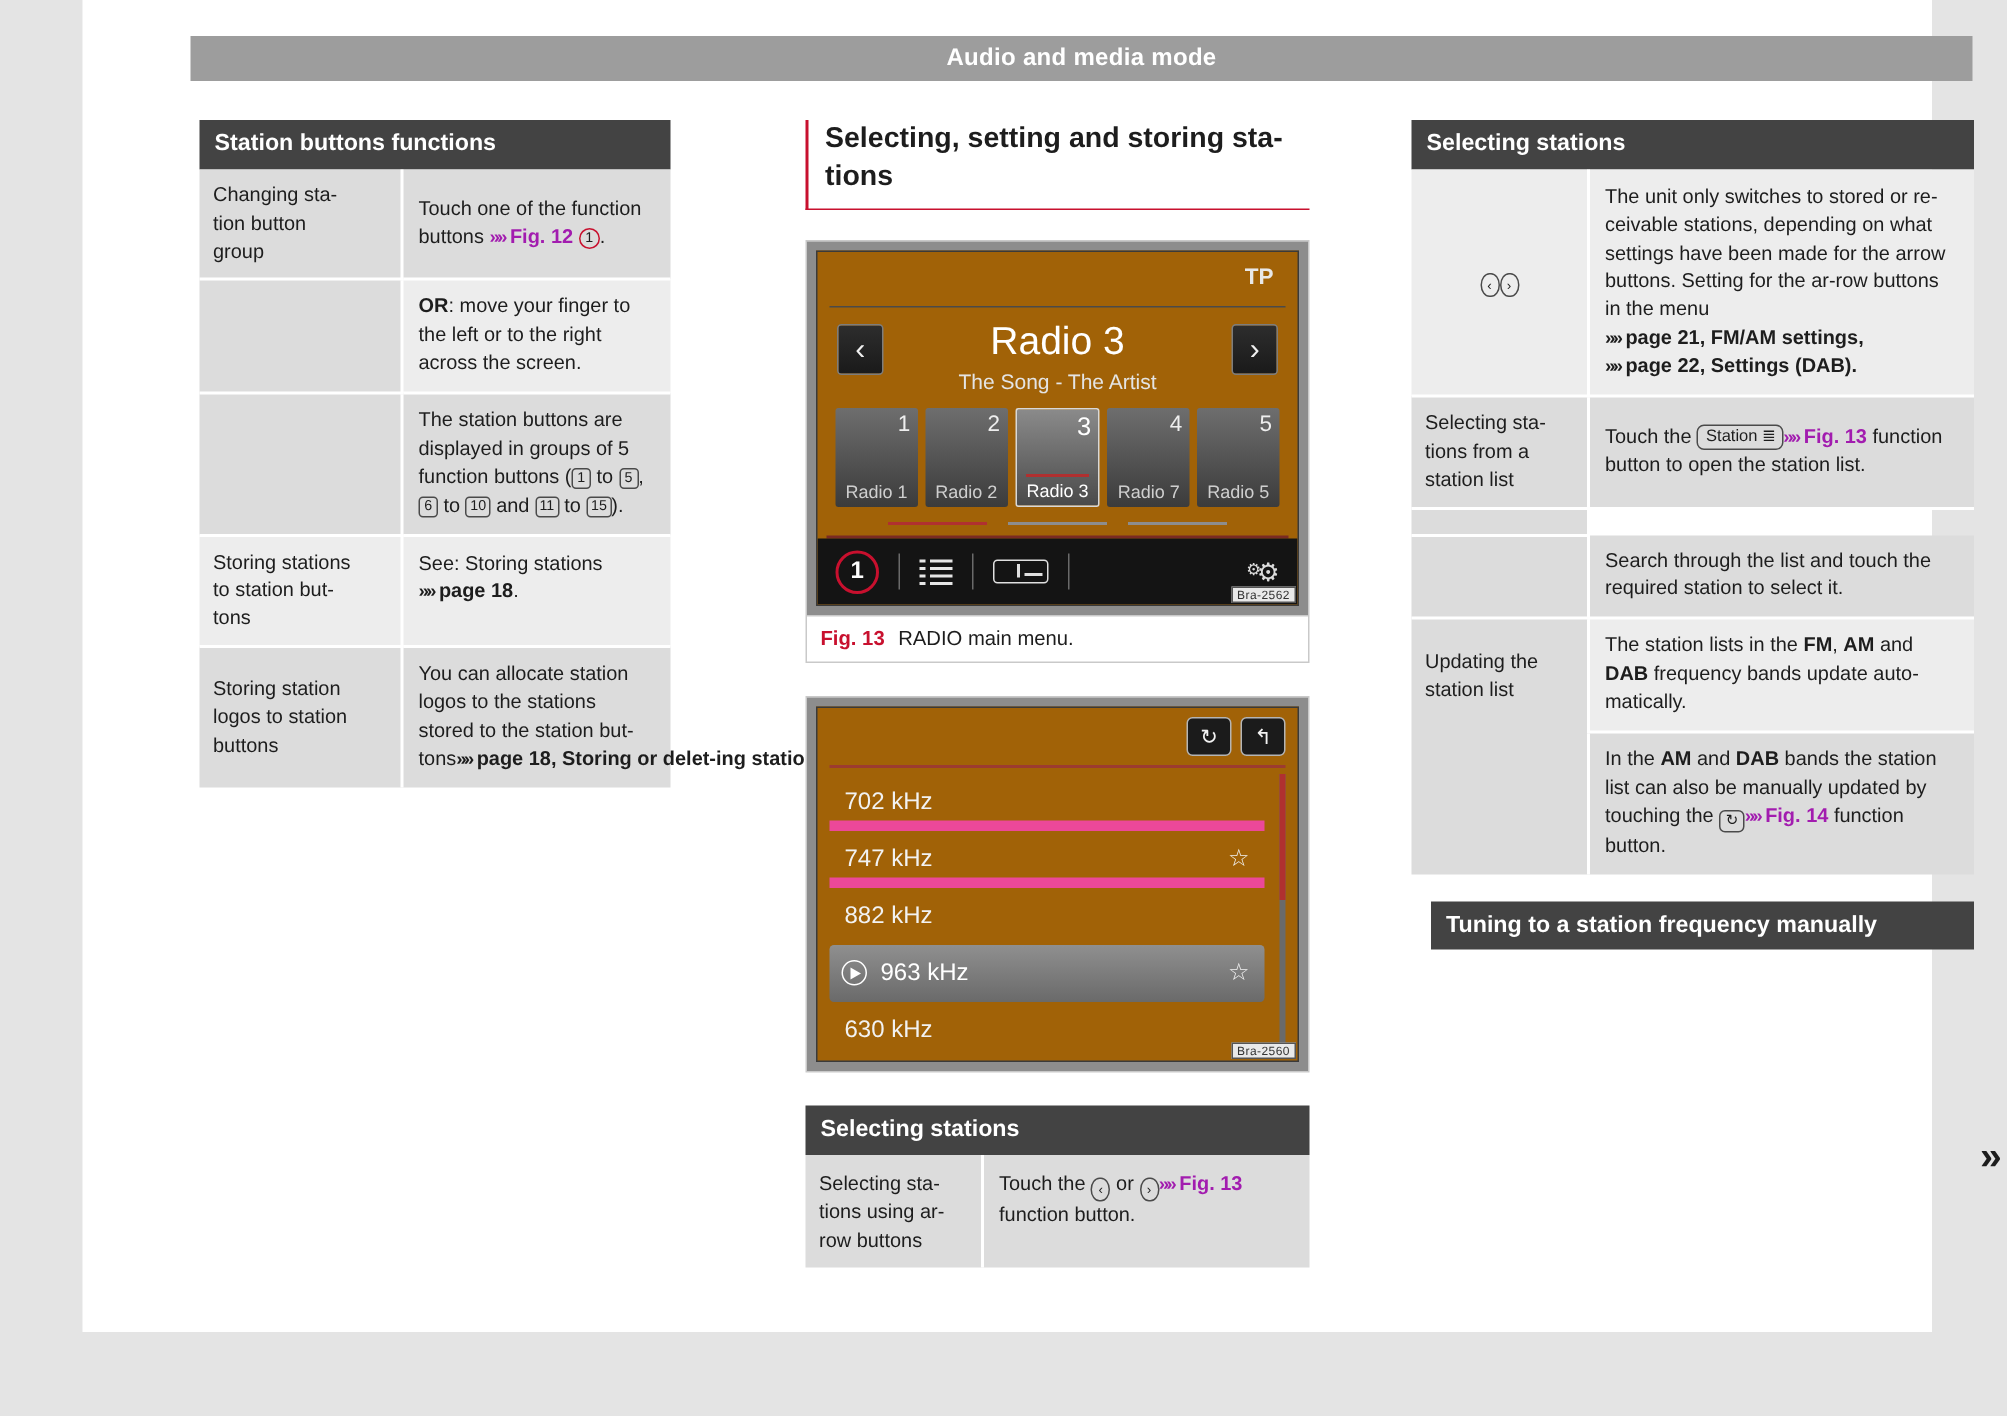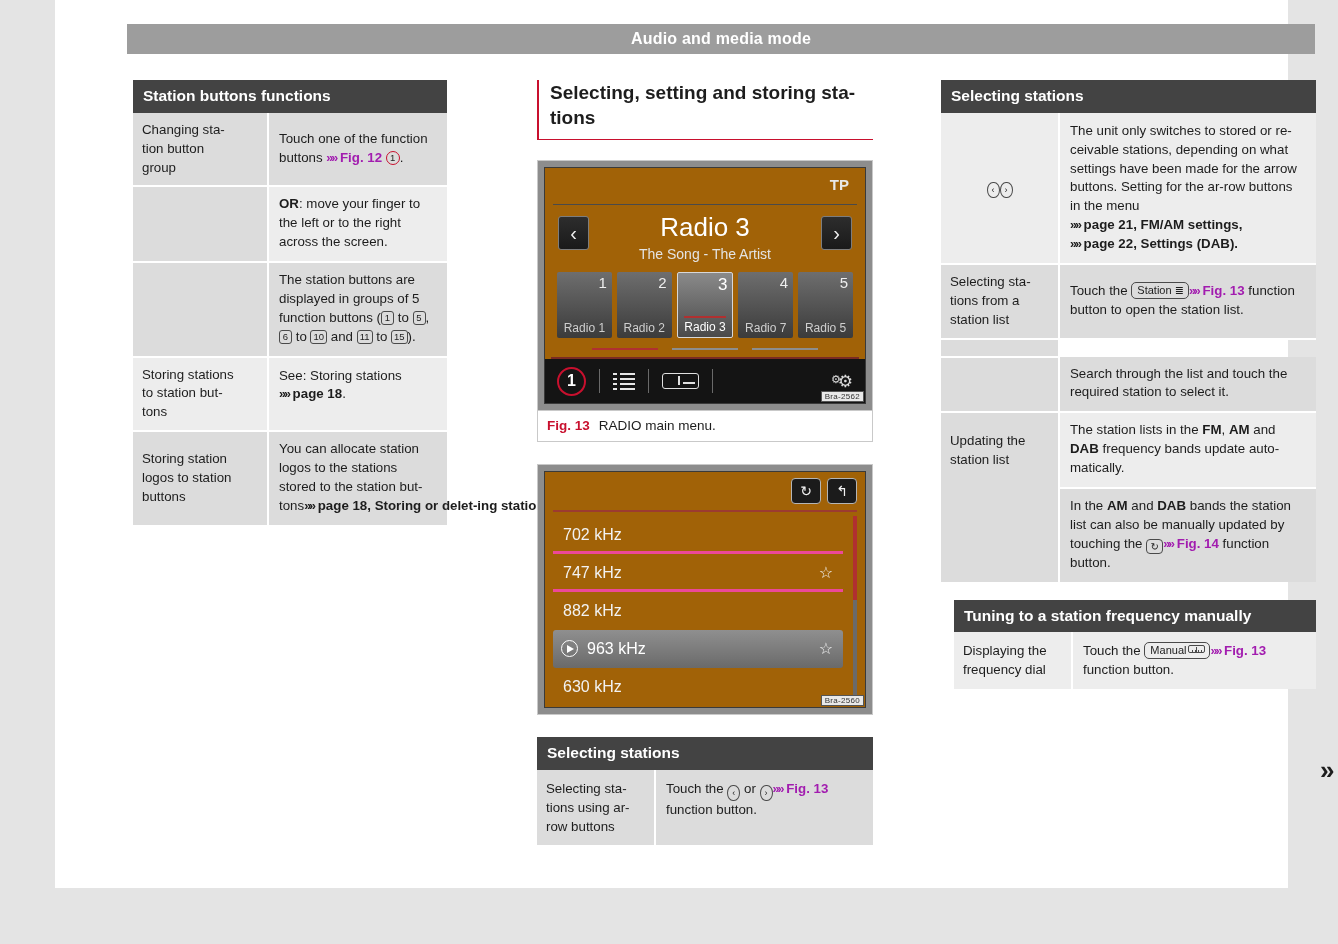--- a/index.html
+++ b/index.html
@@ -198,21 +198,21 @@
 
   
   .sl-top { position:absolute; right:8px; top:6px; display:flex; gap:6px; }
   .sl-btn { width:30px; height:26px; border:1px solid #b5b5b5; border-radius:4px;
             color:#f2f2f2; font-size:14px; line-height:24px; text-align:center;
             background:#1b1b1b; }
   .sl-rule { position:absolute; left:8px; right:8px; top:38px; height:2px;
              background:#9c3b30; }
   .sl-rows { position:absolute; left:8px; right:22px; top:44px; bottom:4px; }
   .sl-row { position:relative; height:38px; line-height:38px; color:#f2f2f2;
-            font-size:16px; padding-left:10px; border-bottom:3px solid #ec4899; }
+            font-size:16px; padding-left:10px; border-bottom:7px solid #ec4899; }
   .sl-row.nb2 { border-bottom:none; }
   .sl-row .star { position:absolute; right:10px; top:0; font-size:16px; color:#f2f2f2; }
   .sl-row.sel { background:linear-gradient(#8f8f8f,#6a6a6a); border-bottom:none;
                 border-radius:3px; color:#fff; padding-left:34px; }
   .sl-row.sel .play { position:absolute; left:8px; top:10px; width:17px; height:17px;
                       border:1.5px solid #fff; border-radius:50%; }
   .sl-row.sel .play::after { content:""; position:absolute; left:5px; top:3.5px;
                       border-left:7px solid #fff; border-top:4.5px solid transparent;
                       border-bottom:4.5px solid transparent; }
   .sl-sb { position:absolute; right:8px; top:44px; bottom:6px; width:4px;
@@ -459,29 +459,19 @@
           <div class="tc-val sh-a nb">
             <span>In the </span><b>AM</b><span> and </span><b>DAB</b><span> bands the station list can also be manually updated by touching the </span><span class="sqbtn" style="border-radius:4px;">↻</span><span class="ref"><span class="chev">»»</span> <span>Fig. 14</span></span><span> function button.</span>
           </div>
         </div>
 
       </div>
     </div>
 
     <div style="margin-top:18px;padding-left:13px;">
       <div class="tbl-title">Tuning to a station frequency manually</div>
-      <div class="tbl-body">
-        <div class="trow">
-          <div class="tc-key sh-b nb" style="width:118px;vertical-align:top;padding-top:10px;">
-            Displaying the<br>frequency dial
-          </div>
-          <div class="tc-val sh-b nb" style="vertical-align:top;padding-top:10px;">
-            <span>Touch the </span><span class="pill"><span>Manual</span><span class="manicon"></span></span><span class="ref"><span class="chev">»»</span> <span>Fig. 13</span></span><span> function button.</span>
-          </div>
-        </div>
-      </div>
     </div>
 
   </div>
 
   <div class="bigchev">»</div>
 
 </div>
 
 </body></html>

